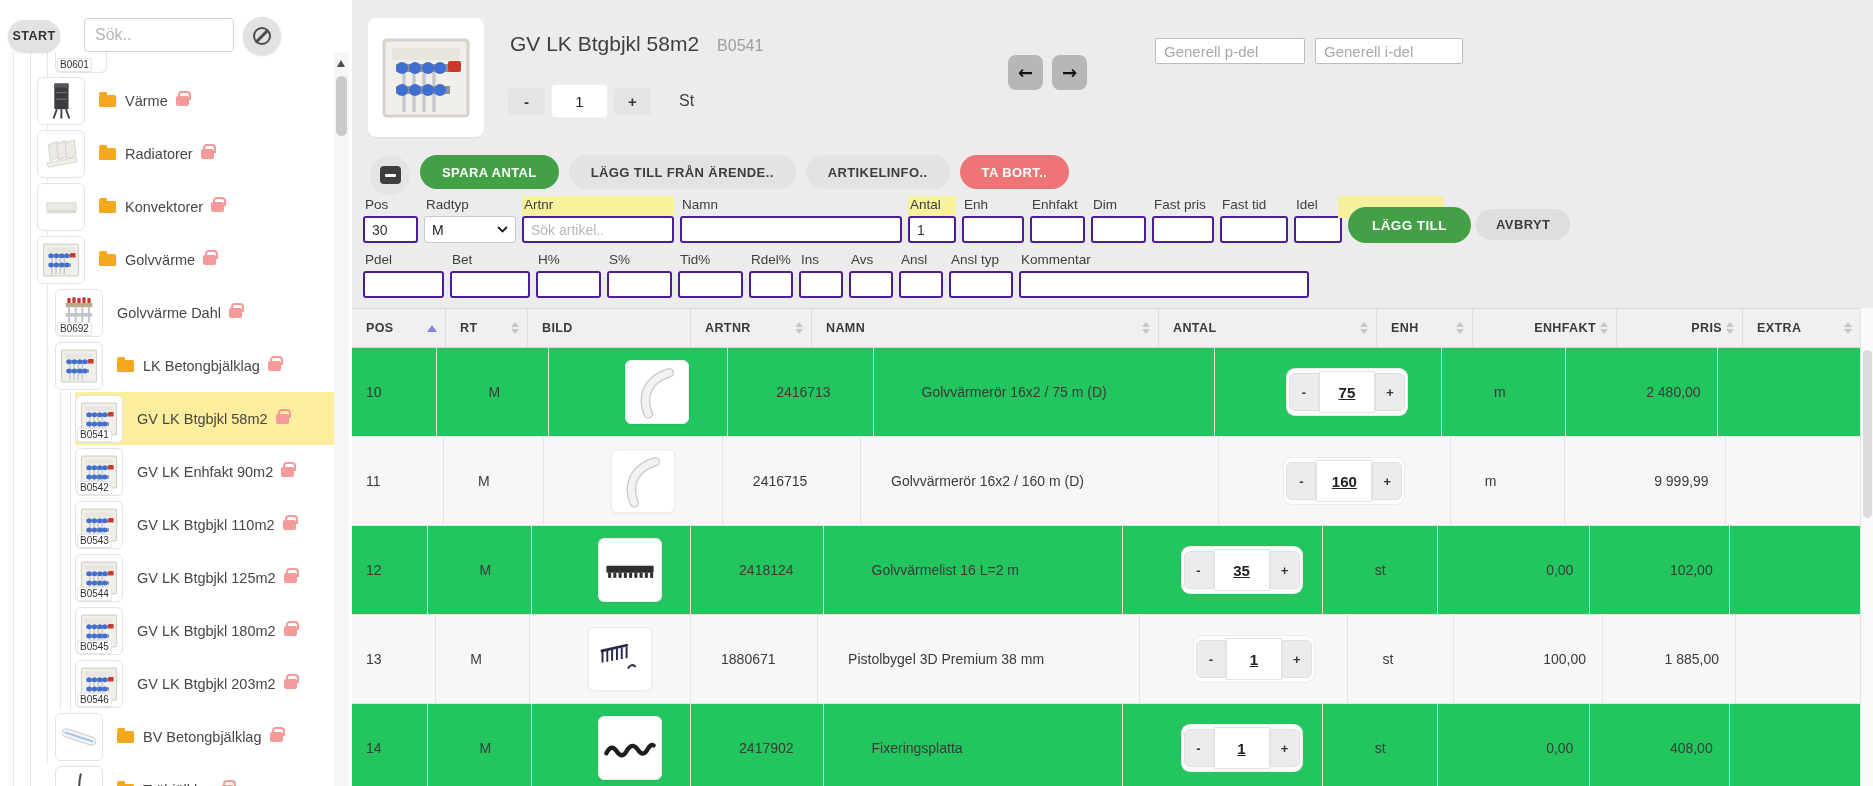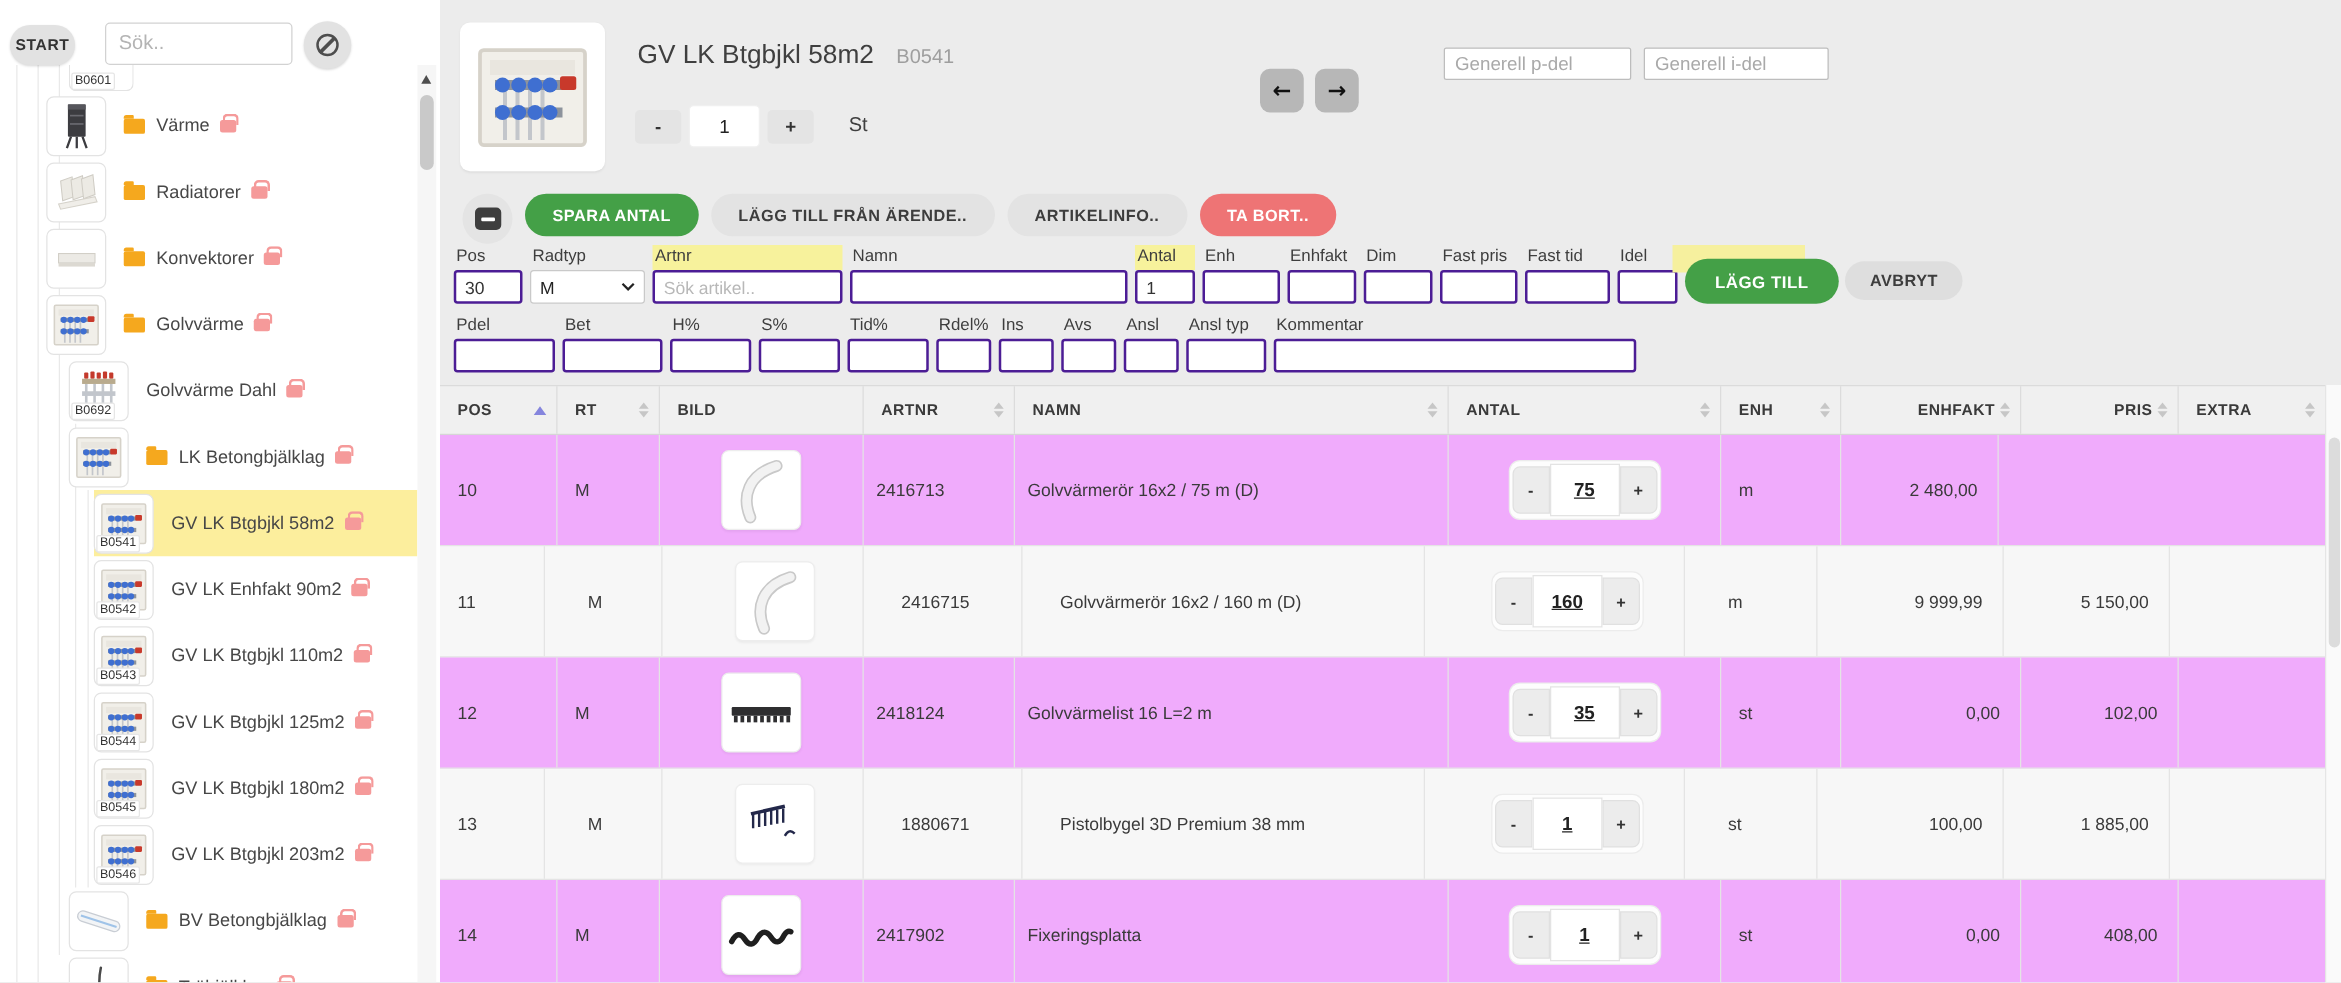--- a/index.html
+++ b/index.html
@@ -117,21 +117,21 @@
   .tri-up { width:0; height:0; border-left:4px solid transparent; border-right:4px solid transparent;
     border-bottom:5px solid #c6c6c6; }
   .tri-down { width:0; height:0; border-left:4px solid transparent; border-right:4px solid transparent;
     border-top:5px solid #c6c6c6; }
   .sort-dual { display:inline-flex; flex-direction:column; gap:2px; }
   .sort-asc { width:0; height:0; border-left:5px solid transparent; border-right:5px solid transparent;
     border-bottom:7px solid #8585dd; }
   .c-pos{width:94px;} .c-rt{width:82px;} .c-bild{width:163px;} .c-artnr{width:121px;} .c-namn{width:347px;}
   .c-antal{width:218px;} .c-enh{width:96px;} .c-enhfakt{width:144px;} .c-pris{width:126px;} .c-extra{width:117px;}
   .trow { display:flex; height:89px; border-bottom:1px solid #e4e4e4; }
-  .trow.odd { background:#f0abfc; }
+  .trow.odd { background:#22c55e;gap:38px; }
   .trow.even { background:#f7f7f7;gap:20px; }
   .td { display:flex; align-items:center; border-right:1px solid #e4e4e4; padding:0 8px 0 14px;
     font-size:14px; color:#3a3a3a; }
   .td.num-r { justify-content:flex-end; padding-right:16px; }
   .td.center { justify-content:center; padding:0; }
   .bild-box { width:64px; height:64px; background:#fff; border:1px solid #ededed; border-radius:6px;
     display:flex; align-items:center; justify-content:center; box-shadow:0 1px 2px rgba(0,0,0,.05); }
   .bild-box svg { width:56px; height:56px; }
   .row-stepper { display:flex; align-items:center; background:#fdfdfd; border-radius:8px; padding:2px;
     box-shadow:0 0 0 1px #ececec; }
@@ -715,21 +715,20 @@
         <div class="td c-namn" style="padding-left:10px">Golvvärmerör 16x2 / 160 m (D)</div>
         <div class="td c-antal center">
           <span class="row-stepper">
             <button class="rstep-btn minus">-</button>
             <input class="rstep-input" value="160" style="">
             <button class="rstep-btn plus">+</button>
           </span>
         </div>
         <div class="td c-enh">m</div>
         <div class="td c-enhfakt num-r">9 999,99</div>
-        <div class="td c-pris num-r">5 150,00</div>
         <div class="td c-extra" style="border-right:none"></div>
       </div>
 
       <div class="trow odd">
         <div class="td c-pos">12</div>
         <div class="td c-rt">M</div>
         <div class="td c-bild center">
           <span class="bild-box">
               <svg>
                 <use href="#sym-rail"></use>

